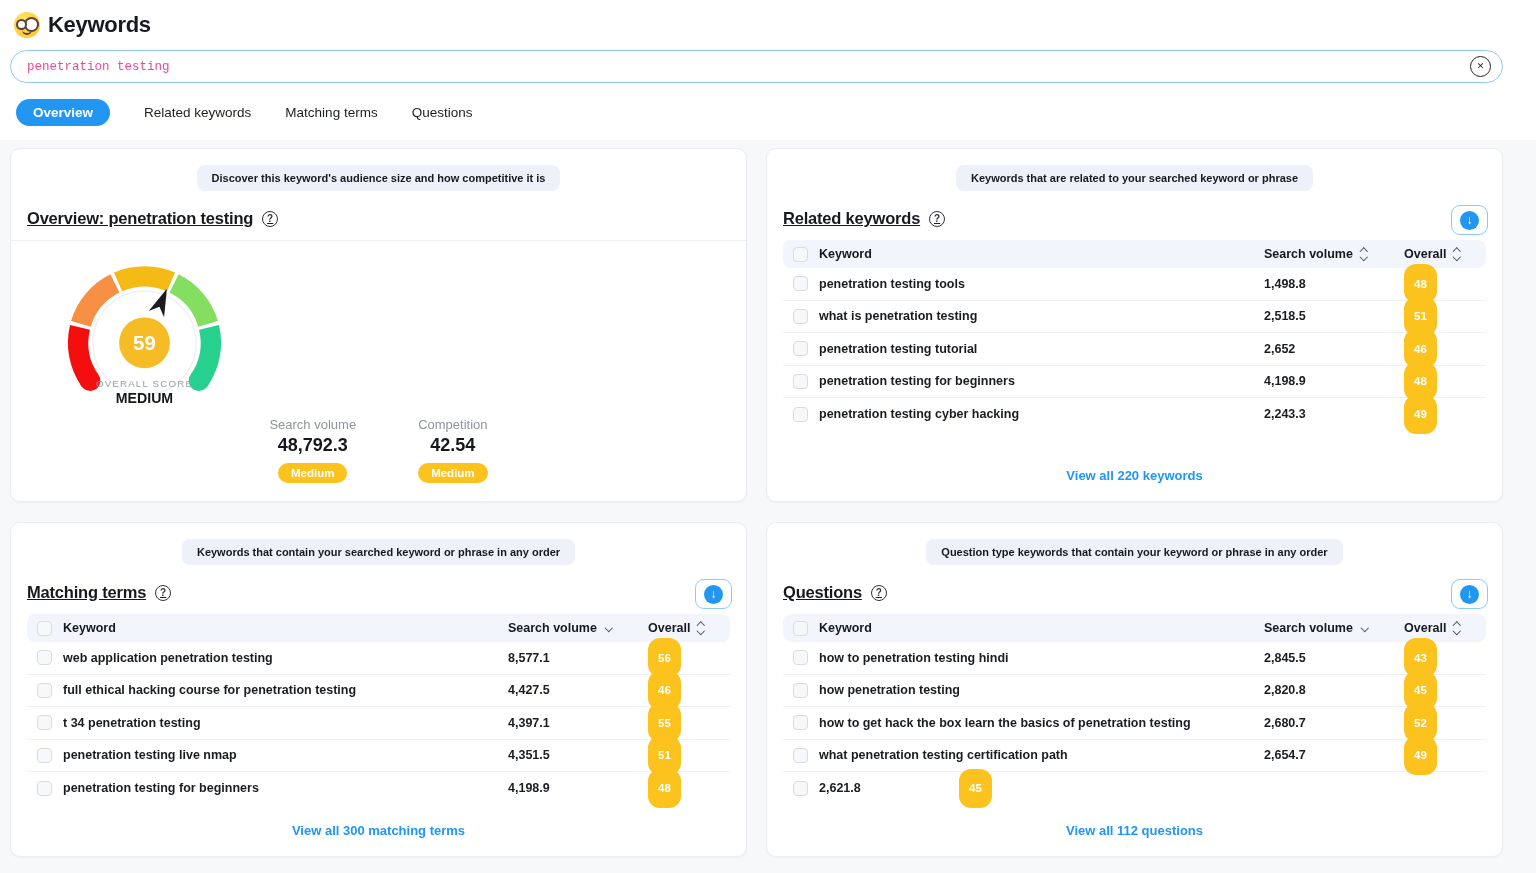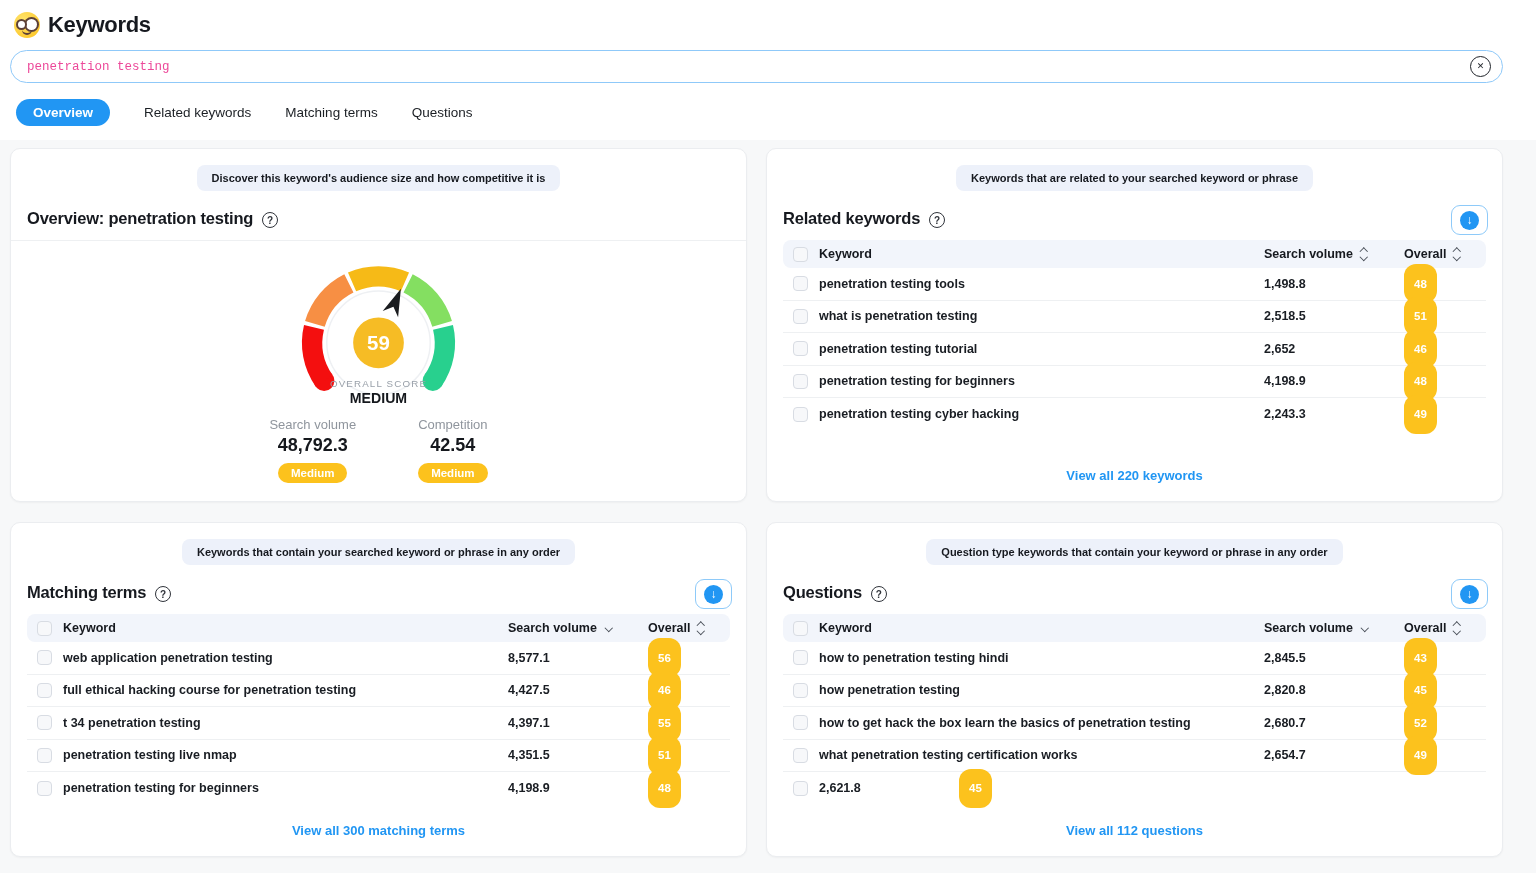--- a/index.html
+++ b/index.html
@@ -35,21 +35,21 @@
   .tab { font-size:13.5px; color:#1b1f24; cursor:pointer; padding:6px 0; }
   .tab.active { background:#2196f3; color:#fff; font-weight:700; padding:6px 17px; border-radius:15px; }
 
   .grid { display:grid; grid-template-columns:737px 737px; gap:20px 19px; margin:8px 33px 0 10px; }
   .panel { background:#fff; border:1px solid #ebedf0; border-radius:10px;
            box-shadow:0 1px 2px rgba(20,25,35,.04); padding:16px 16px 10px; position:relative;
            display:flex; flex-direction:column; }
   .hint-row { display:flex; justify-content:center; }
   .hint { background:#edf1fa; border-radius:8px; padding:7px 15px; font-size:11px; font-weight:700;
            color:#16191f; }
-  .panel-title-row { display:flex; align-items:flex-end; gap:9px; margin:18px 0 12px; }
+  .panel-title-row { display:flex; align-items:center; gap:9px; margin:18px 0 12px;text-decoration:underline; }
   .panel-title { font-size:16.5px; font-weight:800; letter-spacing:-0.2px; }
   .help { width:16px; height:16px; border-radius:50%; border:1.4px solid #30343b; color:#30343b;
            font-size:10px; font-weight:700; display:inline-flex; align-items:center;
            justify-content:center; cursor:pointer; flex:0 0 auto; }
   .dl-btn { position:absolute; right:14px; top:56px; width:37px; height:30px; border-radius:9px;
            border:1.5px solid #8ecaf9; background:#fff; display:flex; align-items:center;
            justify-content:center; cursor:pointer; }
   .dl-circle { width:19px; height:19px; border-radius:50%; background:#2196f3; color:#fff;
            font-size:12px; font-weight:700; display:flex; align-items:center; justify-content:center;
            line-height:1; }
@@ -74,21 +74,21 @@
   .sort { display:inline-flex; flex-direction:column; margin-left:8px; }
   .chev { display:inline-block; width:5.5px; height:5.5px; border-right:1.6px solid #454b54;
            border-bottom:1.6px solid #454b54; }
   .chev.up { transform:rotate(-135deg); margin-bottom:1px; }
   .chev.down { transform:rotate(45deg); margin-top:-1px; }
   .sort.single { flex-direction:row; margin-left:9px; }
   .view-all { text-align:center; padding:15px 0 8px; font-size:13px; font-weight:700; color:#2196f3;
            cursor:pointer; margin-top:auto; }
 
   
-  .gauge-wrap { display:flex; flex-direction:column; align-items:center; padding-top:14px; }
+  .gauge-wrap { display:flex; flex-direction:column; align-items:flex-start; padding-top:14px; }
   .stats { display:flex; justify-content:center; gap:62px; margin-top:2px; padding-bottom:8px; }
   .stat { text-align:center; }
   .stat-label { font-size:13px; color:#8f959d; }
   .stat-value { font-size:18px; font-weight:800; color:#15181d; margin-top:3px; }
   .stat-badge { display:inline-flex; margin-top:7px; background:#fcc21d; color:#fff; font-size:11.5px;
            font-weight:700; padding:4px 13px; border-radius:12px; }
 </style>
 </head>
 <body>
 
@@ -394,21 +394,21 @@
           <span class="col-vol">2,680.7</span>
           <span class="col-ov">
             <span class="badge-score">52</span>
           </span>
         </div>
 
         <div class="tbl-row">
           <span class="col-cb">
             <span class="cb"></span>
           </span>
-          <span class="col-kw">what penetration testing certification works</span>
+          <span class="col-kw">what penetration testing certification path</span>
           <span class="col-vol">2,654.7</span>
           <span class="col-ov">
             <span class="badge-score">49</span>
           </span>
         </div>
 
         <div class="tbl-row">
           <span class="col-cb">
             <span class="cb"></span>
           </span>

